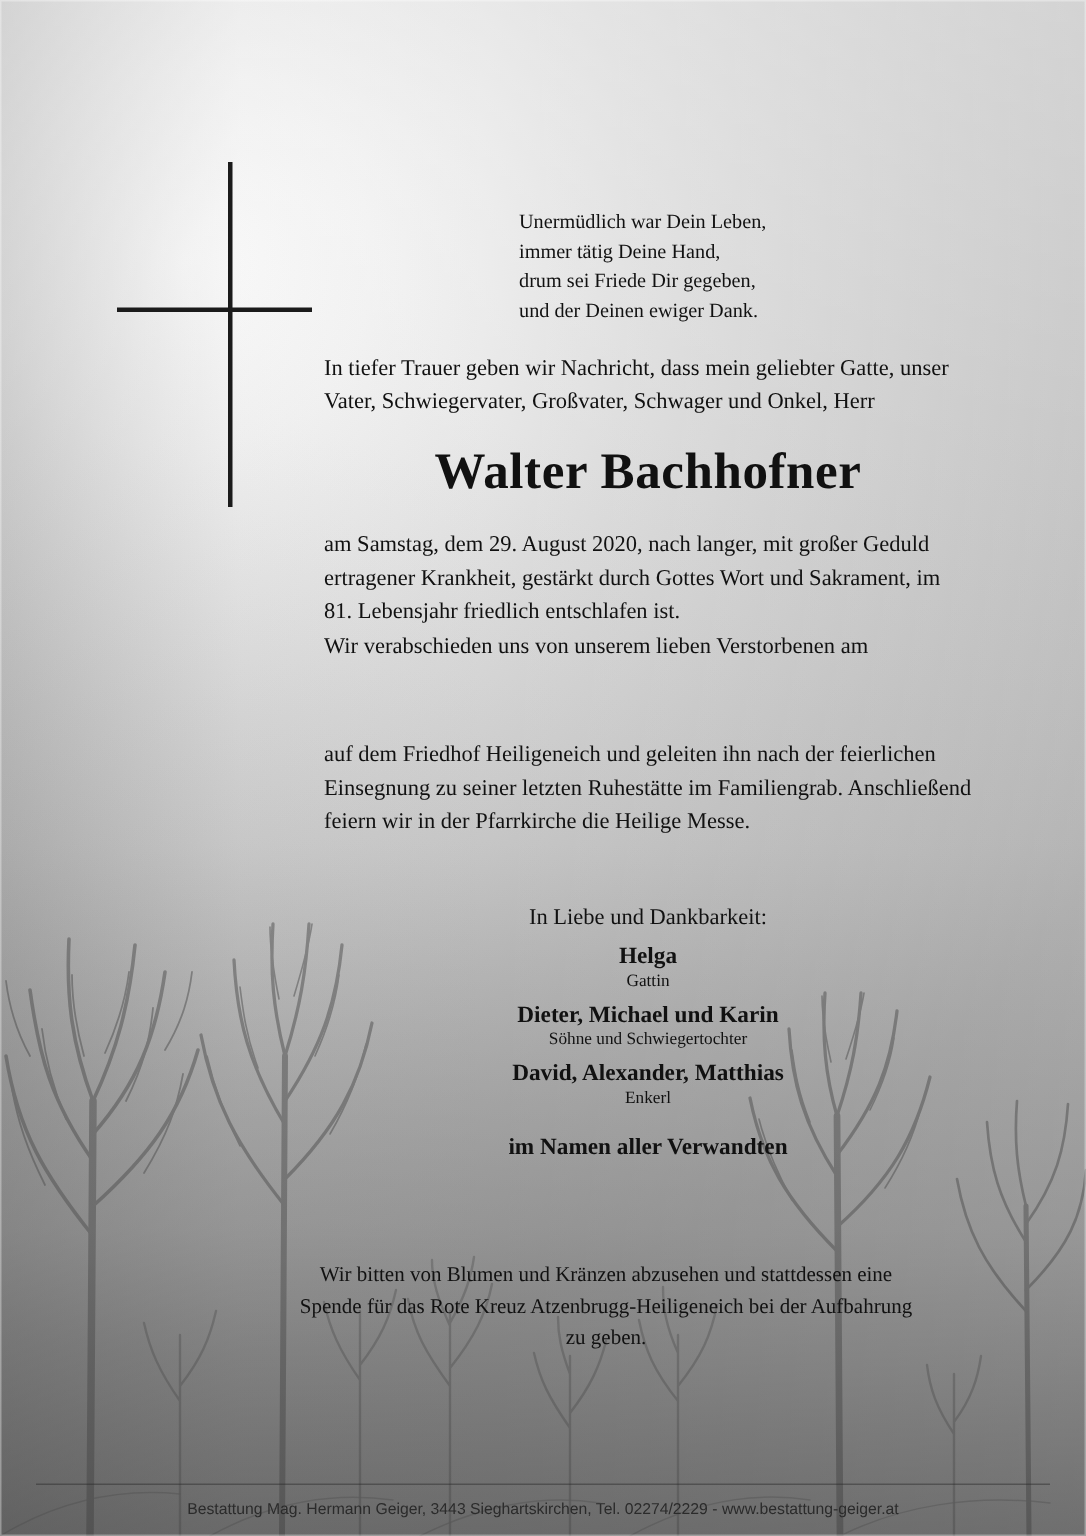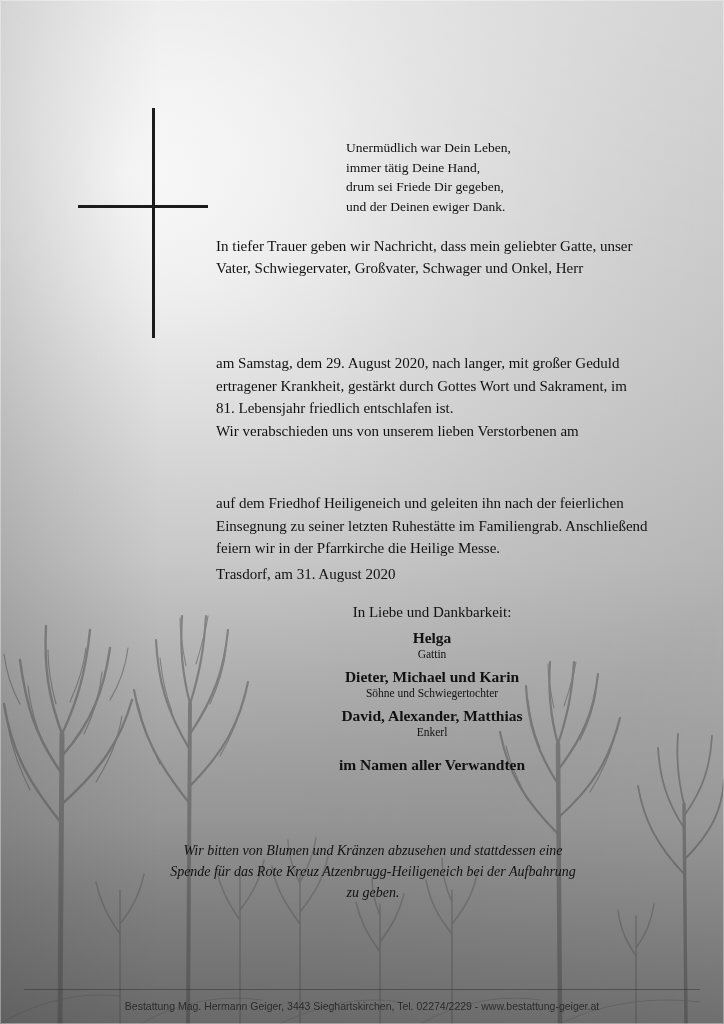--- a/index.html
+++ b/index.html
@@ -158,25 +158,24 @@
     margin-top: 1px;
   }
   .family .closing {
     font-size: 15.5px;
     font-weight: bold;
     margin-top: 18px;
   }
 
   .donation {
     position: absolute;
-    left: 163px;
+    left: 194px;
     top: 840px;
     width: 420px;
     text-align: center;
-    font-style: italic;
     font-size: 14px;
     line-height: 1.5;
   }
 
   .footer {
     position: absolute;
     left: 0;
     right: 0;
     bottom: 12px;
     text-align: center;
@@ -307,29 +306,29 @@
 
   <div class="content">
 
     <div class="verse" style="white-space: pre-line;">Unermüdlich war Dein Leben,
 immer tätig Deine Hand,
 drum sei Friede Dir gegeben,
 und der Deinen ewiger Dank.</div>
 
     <div class="intro">In tiefer Trauer geben wir Nachricht, dass mein geliebter Gatte, unser Vater, Schwiegervater, Großvater, Schwager und Onkel, Herr</div>
 
+    <div class="name">Walter Bachhofner</div>
 
     <div class="para p-death">am Samstag, dem 29. August 2020, nach langer, mit großer Geduld ertragener Krankheit, gestärkt durch Gottes Wort und Sakrament, im 81. Lebensjahr friedlich entschlafen ist.</div>
 
     <div class="para p-farewell">Wir verabschieden uns von unserem lieben Verstorbenen am</div>
 
 
     <div class="para p-cemetery">auf dem Friedhof Heiligeneich und geleiten ihn nach der feierlichen Einsegnung zu seiner letzten Ruhestätte im Familiengrab. Anschließend feiern wir in der Pfarrkirche die Heilige Messe.</div>
 
-    <div class="para p-place">Trasdorf, am 31. August 2020</div>
 
     <div class="family">
       <div class="lead">In Liebe und Dankbarkeit:</div>
 
       <div class="member">Helga</div>
       <div class="role">Gattin</div>
 
       <div class="member">Dieter, Michael und Karin</div>
       <div class="role">Söhne und Schwiegertochter</div>
 

